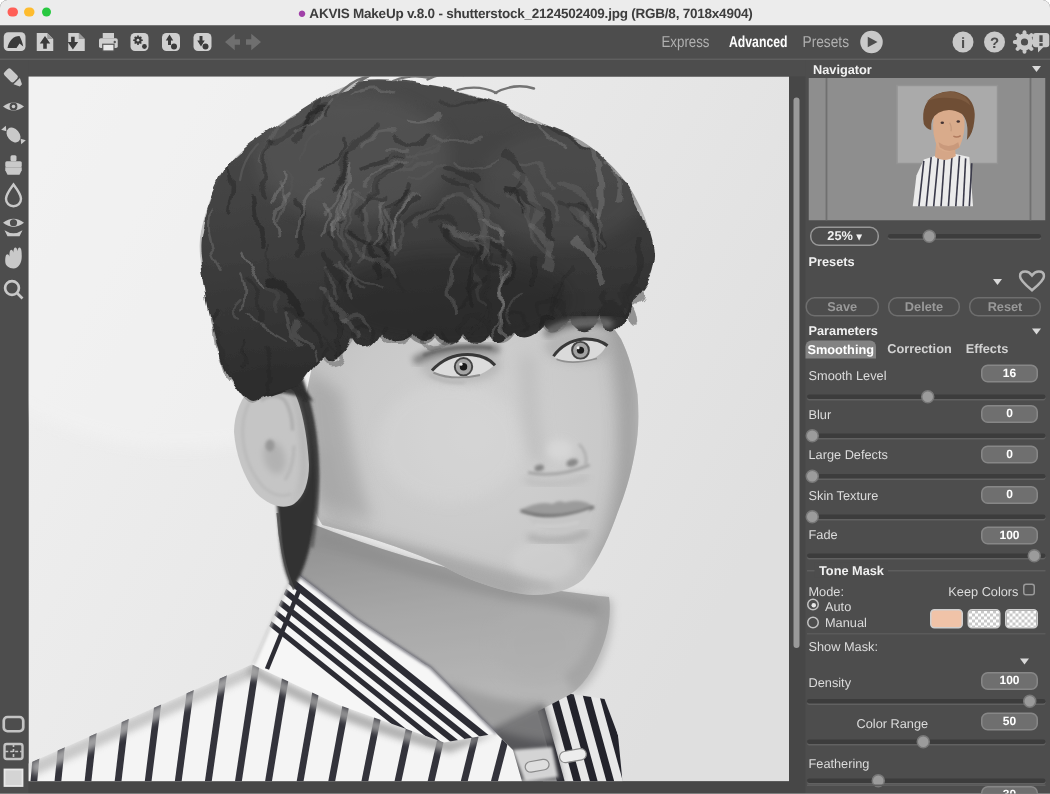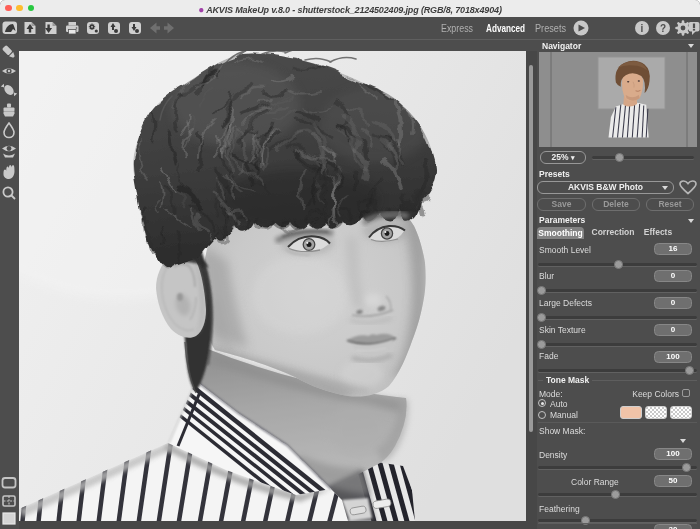--- a/index.html
+++ b/index.html
@@ -1,20 +1,20 @@
 <!DOCTYPE html>
 <html><head>
 <meta charset="utf-8">
 <style>
 html,body{margin:0;padding:0;width:700px;height:529px;overflow:hidden;background:#fff;}
 *{box-sizing:border-box;font-family:"Liberation Sans",sans-serif;}
 .win{position:absolute;left:0;top:0;width:700px;height:529px;background:#4d4d4d;border-radius:5px 5px 0 0;overflow:hidden;}
 .titlebar{position:absolute;left:0;top:0;width:700px;height:17px;background:#ececec;}
 .tl{position:absolute;top:4.8px;width:6.6px;height:6.6px;border-radius:50%;}
-.title{position:absolute;top:3.5px;left:0;width:700px;text-align:center;font-size:9px;font-weight:bold;color:#3d3d3d;letter-spacing:-0.15px;font-style:italic;}
+.title{position:absolute;top:3.5px;left:0;width:700px;text-align:center;font-size:9px;font-weight:bold;color:#3d3d3d;letter-spacing:-0.15px;}
 .toolbar{position:absolute;left:0;top:17px;width:700px;height:22px;background:#4d4d4d;}
 .tbline{position:absolute;left:0;top:39px;width:700px;height:1px;background:#5f5f5f;}
 .strip{position:absolute;left:19px;top:40px;width:512px;height:11px;background:#4f4f4f;}
 .strip .lab{position:absolute;top:1px;font-size:8.5px;font-weight:bold;color:#ededed;}
 .navhead{position:absolute;left:537px;top:40px;width:163px;height:12px;background:#4d4d4d;}
 .navhead span{position:absolute;left:5px;top:1px;font-size:8.5px;font-weight:bold;color:#f2f2f2;}
 .sidebar{position:absolute;left:0;top:40px;width:19px;height:489px;background:#4d4d4d;}
 .photo{position:absolute;left:19px;top:51px;width:507px;height:470px;}
 .scrollzone{position:absolute;left:526px;top:51px;width:11px;height:478px;background:#474747;}
 .scrollthumb{position:absolute;left:529px;top:65px;width:4px;height:367px;background:#9a9a9a;border-radius:2px;}
@@ -563,21 +563,20 @@
         <path d="M637,90 q3,1.5 6,-0.5" stroke="#b07a5e" stroke-width="1.1" fill="none"></path>
         <path d="M634,79 q2,4 1,7" stroke="#c69a7d" stroke-width="1" fill="none"></path>
       </g>
     </svg>
 
     <div class="ddown" style="left:3px;top:99px;width:46px;height:13px;line-height:11px;">25% <span style="font-size:7px;">▾</span></div>
     <div class="track" style="left:55px;top:104px;width:102px;"></div>
     <div class="thumb" style="left:78px;top:101px;"></div>
 
     <div class="blab" style="left:2px;top:117px;">Presets</div>
-    <div class="ddown" style="left:0px;top:129px;width:137px;height:13px;line-height:11px;">AKVIS B&amp;W Photo</div>
     <div class="dar" style="left:125px;top:134px;"></div>
     <svg width="18" height="15" viewBox="0 0 18 15" style="position:absolute;left:142px;top:128px;">
       <path d="M9,13.5 C3.6,9 1,6.3 1,4.1 C1,1.9 2.7,1 4.5,1 C6.3,1 8,2.3 9,3.6 C10,2.3 11.7,1 13.5,1 C15.3,1 17,1.9 17,4.1 C17,6.3 14.4,9 9,13.5 Z" fill="none" stroke="#b5b5b5" stroke-width="1.7"></path>
     </svg>
     <div class="btn" style="left:0px;width:49px;">Save</div>
     <div class="btn" style="left:55px;width:48px;">Delete</div>
     <div class="btn" style="left:109px;width:48px;">Reset</div>
     <div class="blab" style="left:2px;top:163px;">Parameters</div>
     <div class="dar" style="left:151px;top:167px;"></div>
 

